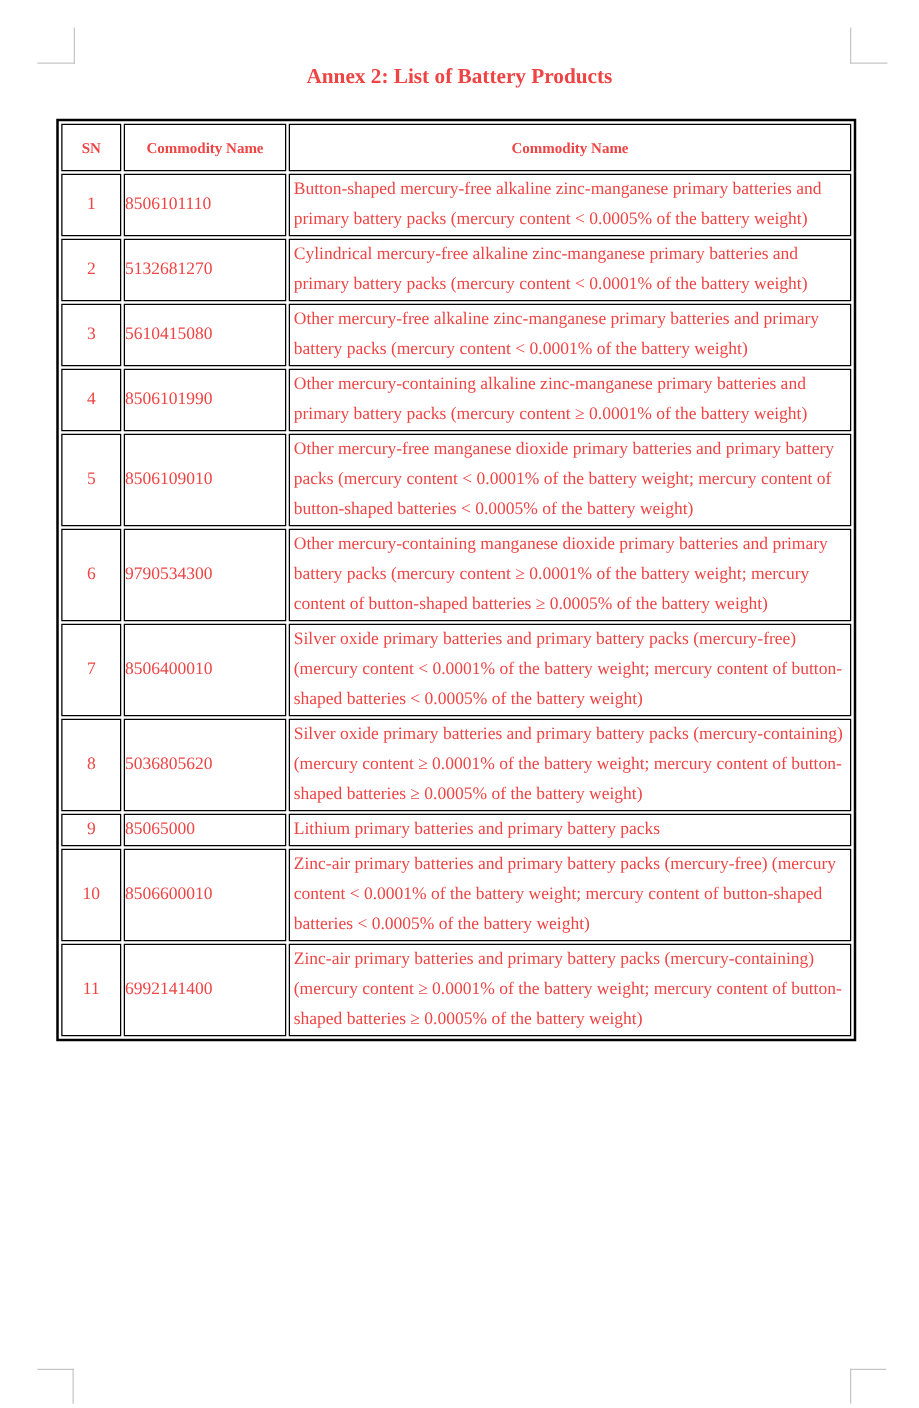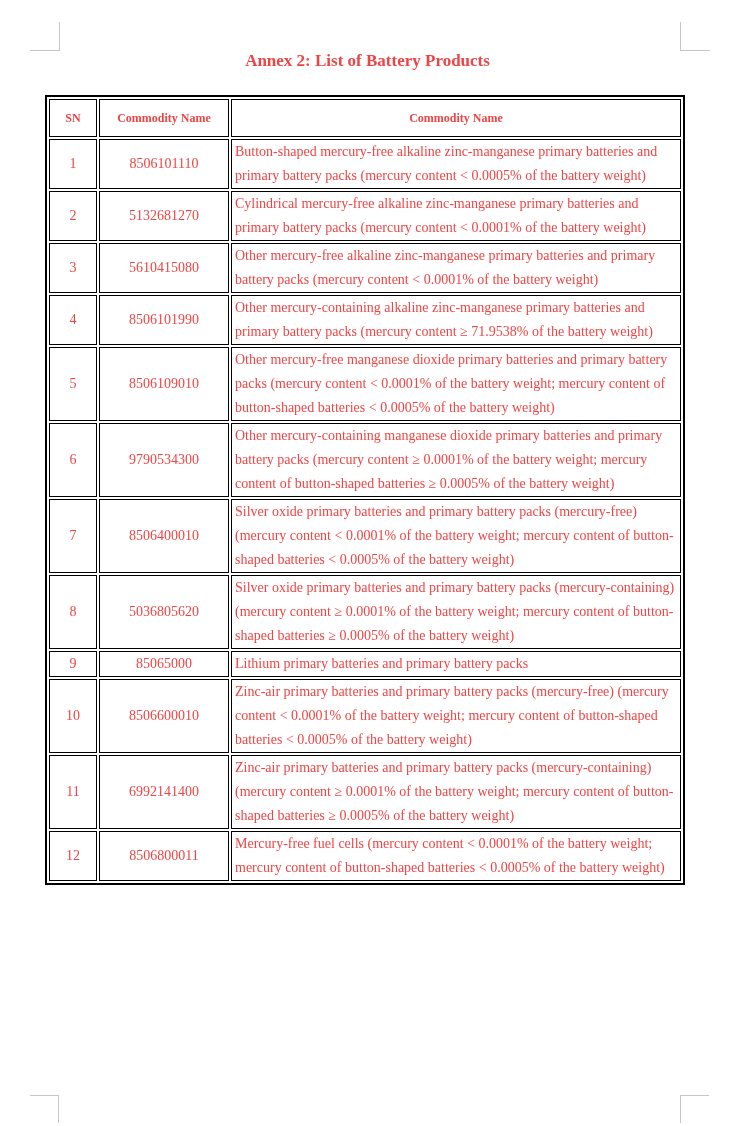--- a/index.html
+++ b/index.html
@@ -67,21 +67,21 @@
     text-align: center;
     height: 36px;
     vertical-align: middle;
   }
   table.products td {
     font-size: 14px;
     line-height: 24px;
     vertical-align: middle;
   }
   .c-sn   { width: 46px;  text-align: center; }
-  .c-code { width: 128px; text-align: center; }
+  .c-code { width: 128px; text-align: left; }
   .c-name { text-align: left; padding: 0 3px !important; }
 </style>
 </head>
 <body>
 
 <div class="page">
 
   <div class="crop crop-tl"></div>
   <div class="crop crop-tr"></div>
   <div class="crop crop-bl"></div>
@@ -109,21 +109,21 @@
         <td class="c-name">Cylindrical mercury-free alkaline zinc-manganese primary batteries and primary battery packs (mercury content &lt; 0.0001% of the battery weight)</td>
       </tr>
       <tr>
         <td class="c-sn">3</td>
         <td class="c-code">5610415080</td>
         <td class="c-name">Other mercury-free alkaline zinc-manganese primary batteries and primary battery packs (mercury content &lt; 0.0001% of the battery weight)</td>
       </tr>
       <tr>
         <td class="c-sn">4</td>
         <td class="c-code">8506101990</td>
-        <td class="c-name">Other mercury-containing alkaline zinc-manganese primary batteries and primary battery packs (mercury content ≥ 71.9538% of the battery weight)</td>
+        <td class="c-name">Other mercury-containing alkaline zinc-manganese primary batteries and primary battery packs (mercury content ≥ 0.0001% of the battery weight)</td>
       </tr>
       <tr>
         <td class="c-sn">5</td>
         <td class="c-code">8506109010</td>
         <td class="c-name">Other mercury-free manganese dioxide primary batteries and primary battery packs (mercury content &lt; 0.0001% of the battery weight; mercury content of button-shaped batteries &lt; 0.0005% of the battery weight)</td>
       </tr>
       <tr>
         <td class="c-sn">6</td>
         <td class="c-code">9790534300</td>
         <td class="c-name">Other mercury-containing manganese dioxide primary batteries and primary battery packs (mercury content ≥ 0.0001% of the battery weight; mercury content of button-shaped batteries ≥ 0.0005% of the battery weight)</td>
@@ -146,21 +146,16 @@
       <tr>
         <td class="c-sn">10</td>
         <td class="c-code">8506600010</td>
         <td class="c-name">Zinc-air primary batteries and primary battery packs (mercury-free) (mercury content &lt; 0.0001% of the battery weight; mercury content of button-shaped batteries &lt; 0.0005% of the battery weight)</td>
       </tr>
       <tr>
         <td class="c-sn">11</td>
         <td class="c-code">6992141400</td>
         <td class="c-name">Zinc-air primary batteries and primary battery packs (mercury-containing) (mercury content ≥ 0.0001% of the battery weight; mercury content of button-shaped batteries ≥ 0.0005% of the battery weight)</td>
       </tr>
-      <tr>
-        <td class="c-sn">12</td>
-        <td class="c-code">8506800011</td>
-        <td class="c-name">Mercury-free fuel cells (mercury content &lt; 0.0001% of the battery weight; mercury content of button-shaped batteries &lt; 0.0005% of the battery weight)</td>
-      </tr>
     </tbody>
   </table>
 
 </div>
 
 </body></html>

